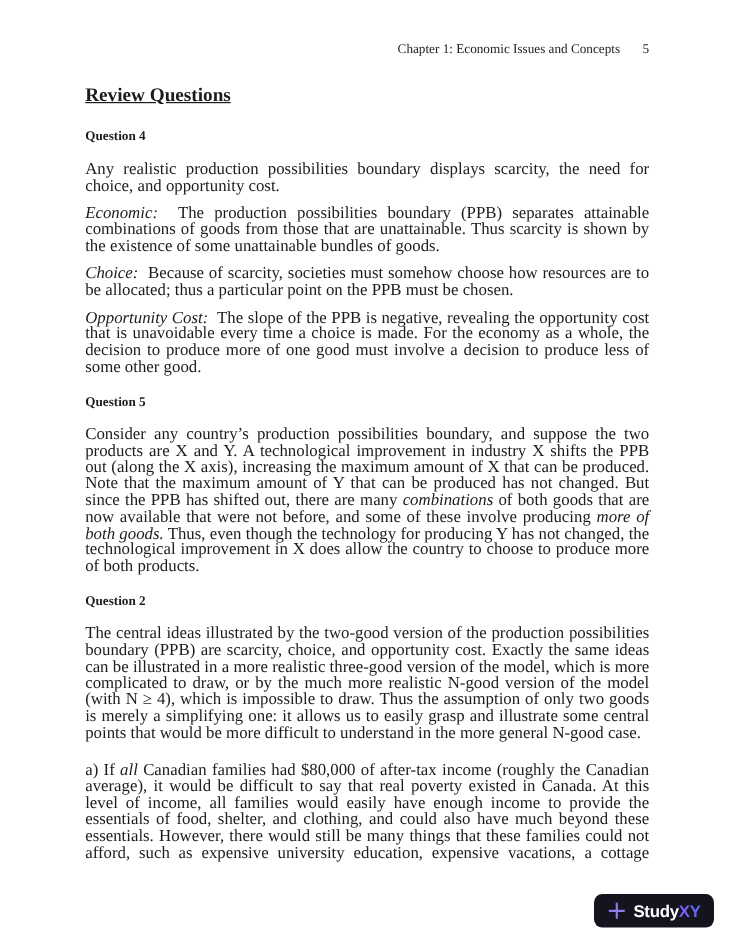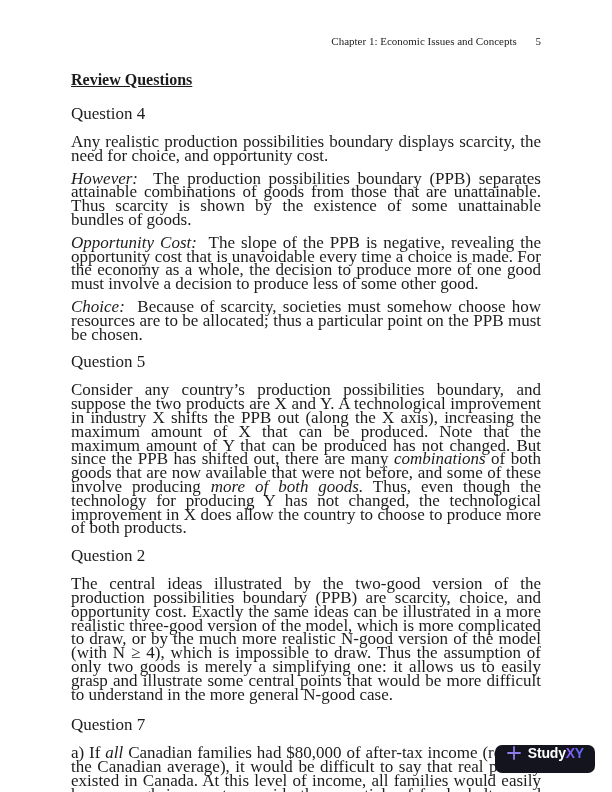--- a/index.html
+++ b/index.html
@@ -30,41 +30,41 @@
     margin-top: 25px;
     font-size: 16px;
     font-weight: bold;
     text-decoration: underline;
     line-height: 14px;
   }
   .question { margin-top: 14px; }
   .question.qfirst { margin-top: 20px; }
   .question.qlast { margin-top: 17px; }
   .q-heading {
-    font-size: 17px;
-    font-weight: normal;
+    font-size: 11px;
+    font-weight: bold;
     line-height: 14px;
     margin-bottom: 14px;
   }
   .para {
-    font-size: 17px;
+    font-size: 14px;
     line-height: 13.8px;
     text-align: justify;
     margin: 0;
   }
   .para + .para { margin-top: 9px; }
   .para.cont { text-align-last: justify; }
   .it { font-style: italic; }
   .brand-badge {
     position: absolute;
     top: 745px;
     right: 17px;
     height: 28px;
     display: flex;
-    align-items: flex-start;
+    align-items: center;
     gap: 6px;
     padding: 0 11px;
     background: #14141f;
     border-radius: 7px;
     box-sizing: border-box;
   }
   .brand-text {
     font-family: "Liberation Sans", sans-serif;
     font-weight: 700;
     font-size: 14px;
@@ -89,37 +89,36 @@
     <div class="page-header">
       <span>Chapter 1: Economic Issues and Concepts</span>
       <span class="pageno">5</span>
     </div>
 
     <div class="section-title">Review Questions</div>
 
     <div class="question qfirst">
       <div class="q-heading">Question 4</div>
       <p class="para"><span>Any realistic production possibilities boundary displays scarcity, the need for choice, and opportunity cost.</span></p>
-      <p class="para"><span class="it">However:</span><span>&nbsp; The production possibilities boundary (PPB) separates attainable combinations of goods from those that are unattainable. Thus scarcity is shown by the existence of some unattainable bundles of goods.</span></p>
+      <p class="para"><span class="it">Economic:</span><span>&nbsp; The production possibilities boundary (PPB) separates attainable combinations of goods from those that are unattainable. Thus scarcity is shown by the existence of some unattainable bundles of goods.</span></p>
+      <p class="para"><span class="it">Choice:</span><span>&nbsp; Because of scarcity, societies must somehow choose how resources are to be allocated; thus a particular point on the PPB must be chosen.</span></p>
       <p class="para"><span class="it">Opportunity Cost:</span><span>&nbsp; The slope of the PPB is negative, revealing the opportunity cost that is unavoidable every time a choice is made. For the economy as a whole, the decision to produce more of one good must involve a decision to produce less of some other good.</span></p>
-      <p class="para"><span class="it">Choice:</span><span>&nbsp; Because of scarcity, societies must somehow choose how resources are to be allocated; thus a particular point on the PPB must be chosen.</span></p>
     </div>
 
     <div class="question">
       <div class="q-heading">Question 5</div>
       <p class="para"><span>Consider any country’s production possibilities boundary, and suppose the two products are X and Y. A technological improvement in industry X shifts the PPB out (along the X axis), increasing the maximum amount of X that can be produced. Note that the maximum amount of Y that can be produced has not changed. But since the PPB has shifted out, there are many </span><span class="it">combinations</span><span> of both goods that are now available that were not before, and some of these involve producing </span><span class="it">more of both goods.</span><span> Thus, even though the technology for producing Y has not changed, the technological improvement in X does allow the country to choose to produce more of both products.</span></p>
     </div>
 
     <div class="question">
       <div class="q-heading">Question 2</div>
       <p class="para"><span>The central ideas illustrated by the two-good version of the production possibilities boundary (PPB) are scarcity, choice, and opportunity cost. Exactly the same ideas can be illustrated in a more realistic three-good version of the model, which is more complicated to draw, or by the much more realistic N-good version of the model (with N ≥ 4), which is impossible to draw. Thus the assumption of only two goods is merely a simplifying one: it allows us to easily grasp and illustrate some central points that would be more difficult to understand in the more general N-good case.</span></p>
     </div>
 
     <div class="question qlast">
-      <div class="q-heading">Question 7</div>
       <p class="para cont"><span>a) If </span><span class="it">all</span><span> Canadian families had $80,000 of after-tax income (roughly the Canadian average), it would be difficult to say that real poverty existed in Canada. At this level of income, all families would easily have enough income to provide the essentials of food, shelter, and clothing, and could also have much beyond these essentials. However, there would still be many things that these families could not afford, such as expensive university education, expensive vacations, a cottage</span></p>
     </div>
 
   </div>
 
   <div class="brand-badge">
     <span class="plus-icon">
       <svg width="16" height="16" viewBox="0 0 16 16">
         <line x1="8" y1="2" x2="8" y2="14" stroke="#8d7cea" stroke-width="1.8" stroke-linecap="round"></line>
         <line x1="2" y1="8" x2="14" y2="8" stroke="#8d7cea" stroke-width="1.8" stroke-linecap="round"></line>

